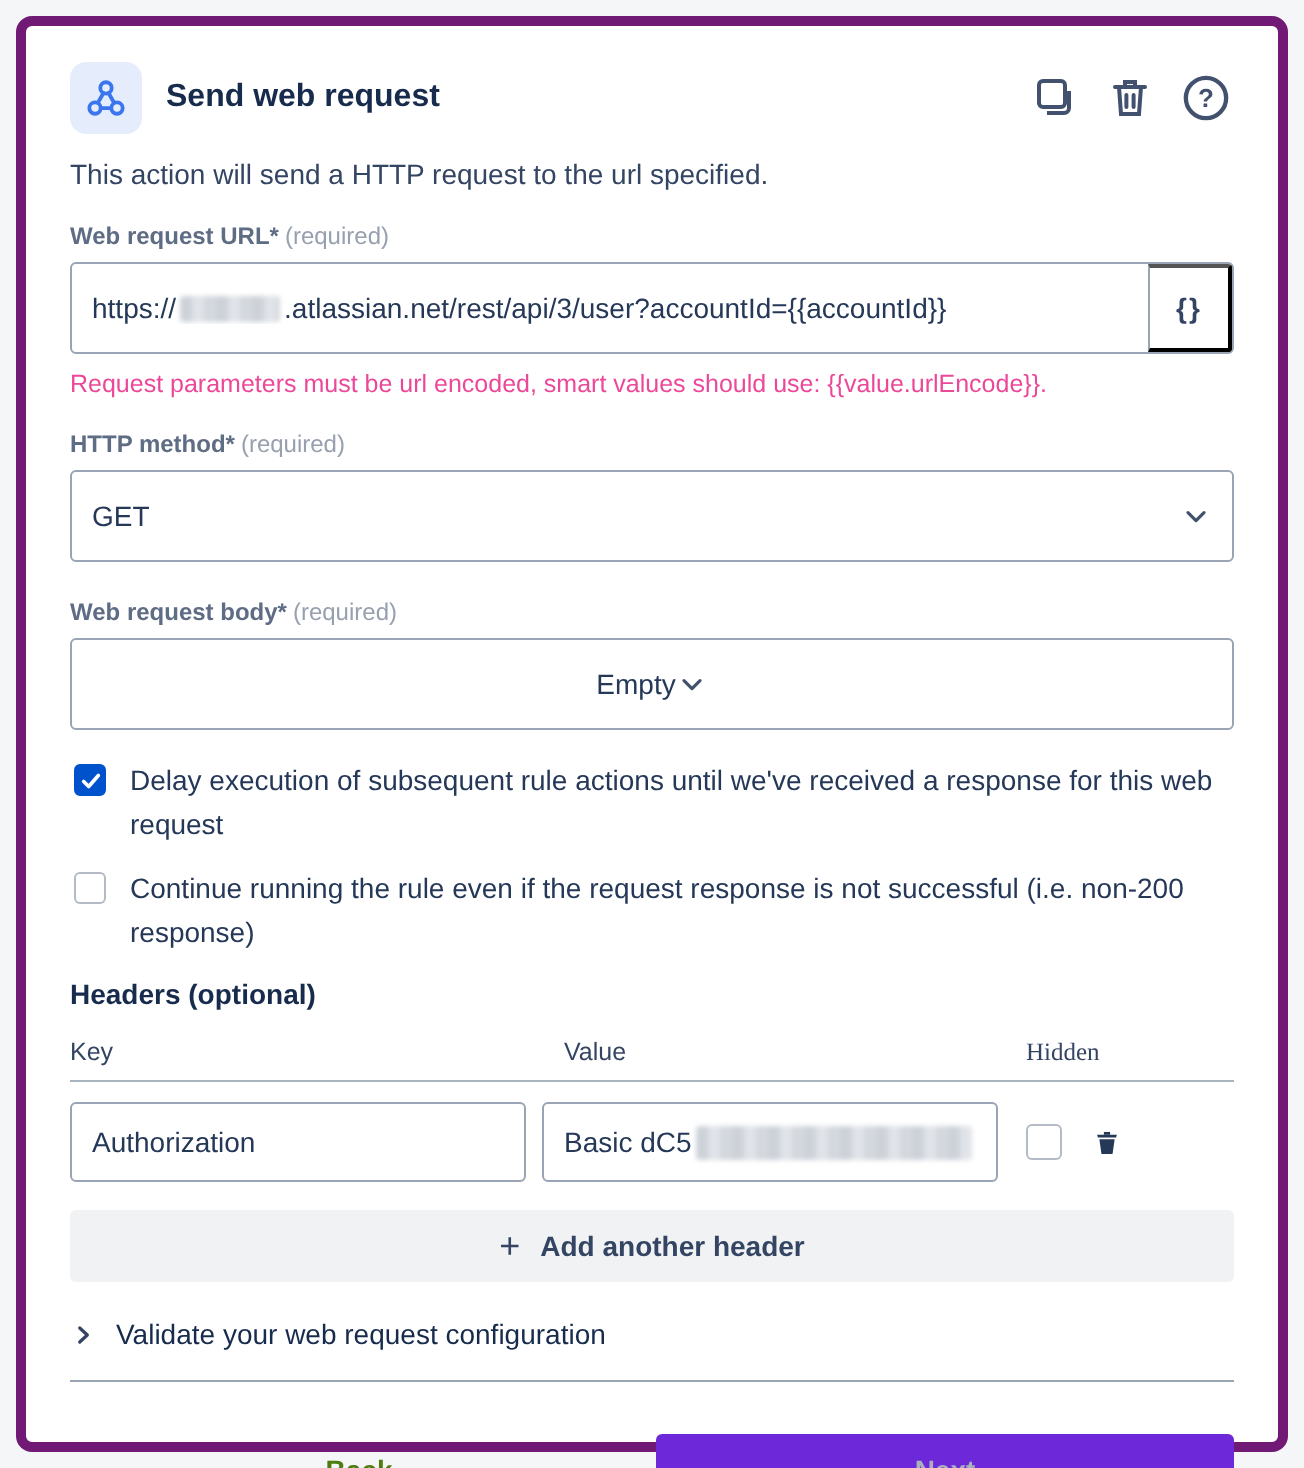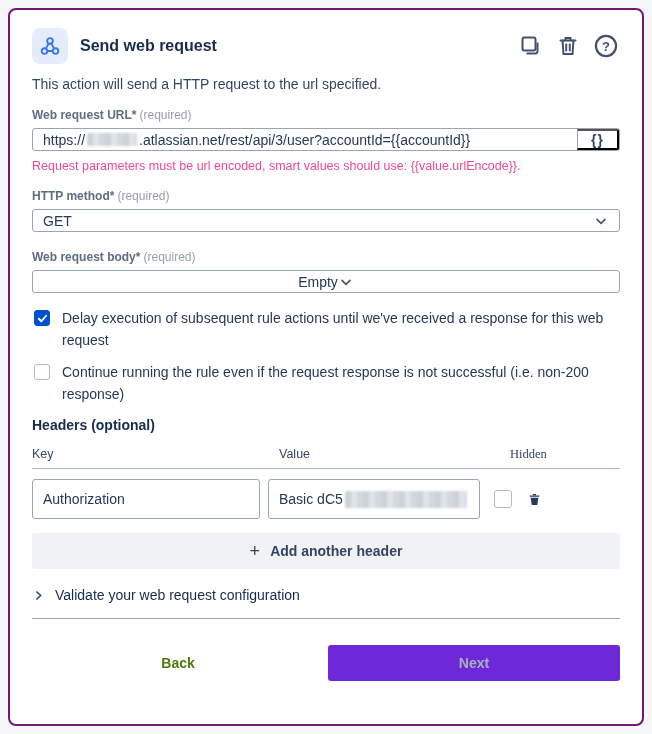--- a/index.html
+++ b/index.html
@@ -1,36 +1,36 @@
 <!DOCTYPE html>
 <html><head>
 <meta charset="utf-8">
 <style>
   * { margin:0; padding:0; box-sizing:border-box; }
   html,body { width:652px; height:734px; overflow:hidden;
     font-family:"Liberation Sans", sans-serif; background:#F5F6F8; }
-  .panel { margin:8px; height:718px; background:#fff; border:2px solid #701a75;
+  .panel { margin:8px; height:718px; background:#fff; border:5px solid #701a75;
     border-radius:8px; padding:16px 22px; }
 
   
   .hdr { display:flex; align-items:center; height:40px; margin-bottom:10px; }
   .app-icon { width:36px; height:36px; border-radius:8px; background:#E5EDFC;
     display:flex; align-items:center; justify-content:center; margin-right:12px; }
   .title { font-size:16px; font-weight:700; color:#172B4D; }
   .hdr-spacer { flex:1; }
   .icon-btn { width:28px; height:28px; display:flex; align-items:center; justify-content:center;
     margin-left:10px; cursor:pointer; background:none; border:none; }
 
   .desc { font-size:14px; color:#344563; margin-bottom:16px; }
 
   .field-label { font-size:12px; font-weight:700; color:#5E6C84; margin-bottom:6px; }
   .field-label .req { font-weight:400; color:#97A0AF; margin-left:3px; }
 
   .input, .select {
-    width:100%; height:23px; border:1px solid #9AA4B4; border-radius:3px;
+    width:100%; height:46px; border:1px solid #9AA4B4; border-radius:3px;
     display:flex; align-items:center; padding:0 10px; font-size:14px; color:#253858;
     background:#fff; }
   .url-wrap { padding:0; overflow:hidden; margin-bottom:8px; }
   .url-text { flex:1; display:flex; align-items:center; padding:0 10px; white-space:nowrap; overflow:hidden; }
   .brace-btn { width:42px; height:100%; border-left:1px solid #9AA4B4; display:flex;
     align-items:center; justify-content:center; font-weight:700; font-size:14px;
     color:#344563; letter-spacing:1px; cursor:pointer; background:#fff; }
   .redact { display:inline-block; height:13px; border-radius:2px; margin:0 2px;
     background:repeating-linear-gradient(90deg,#cdd2d9 0 6px,#e0e3e8 6px 12px,#d4d8de 12px 18px);
     filter:blur(1.2px); vertical-align:middle; }
@@ -50,21 +50,21 @@
 
   .headers-title { font-size:14px; font-weight:700; color:#172B4D; margin:4px 0 14px 0; }
   .col-row { display:flex; font-size:12.5px; color:#344563; padding-bottom:6px;
     border-bottom:1px solid #A9B2BF; }
   .col-key { width:236px; }
   .col-value { width:236px; padding-left:11px; }
   .col-hidden { flex:1; padding-left:6px;font-family:Liberation Serif, serif; }
   .hdr-row { display:flex; align-items:center; margin:10px 0 14px 0; }
   .hdr-row .key-input { width:228px; height:40px; margin-right:8px; border:1px solid #9AA4B4;
     border-radius:3px; padding:0 10px; font-size:14px; color:#253858; font-family:inherit; }
-  .hdr-row .value-input { width:212px; height:40px; margin-right:12px; white-space:nowrap; overflow:hidden; }
+  .hdr-row .value-input { width:228px; height:40px; margin-right:12px; white-space:nowrap; overflow:hidden; }
   .hidden-cb { width:18px; height:18px; border:1.5px solid #B3BAC5; border-radius:3px;
     margin-left:2px; background:#fff; cursor:pointer; }
   .row-trash { margin-left:14px; cursor:pointer; background:none; border:none;
     display:flex; align-items:center; }
 
   .add-btn { width:100%; height:36px; background:#F1F2F4; border:none; border-radius:3px;
     font-family:inherit; font-size:14px; font-weight:600; color:#344563; cursor:pointer;
     display:flex; align-items:center; justify-content:center; margin-bottom:18px; }
   .add-btn .plus { font-size:18px; font-weight:400; margin-right:10px; color:#344563; }
 

